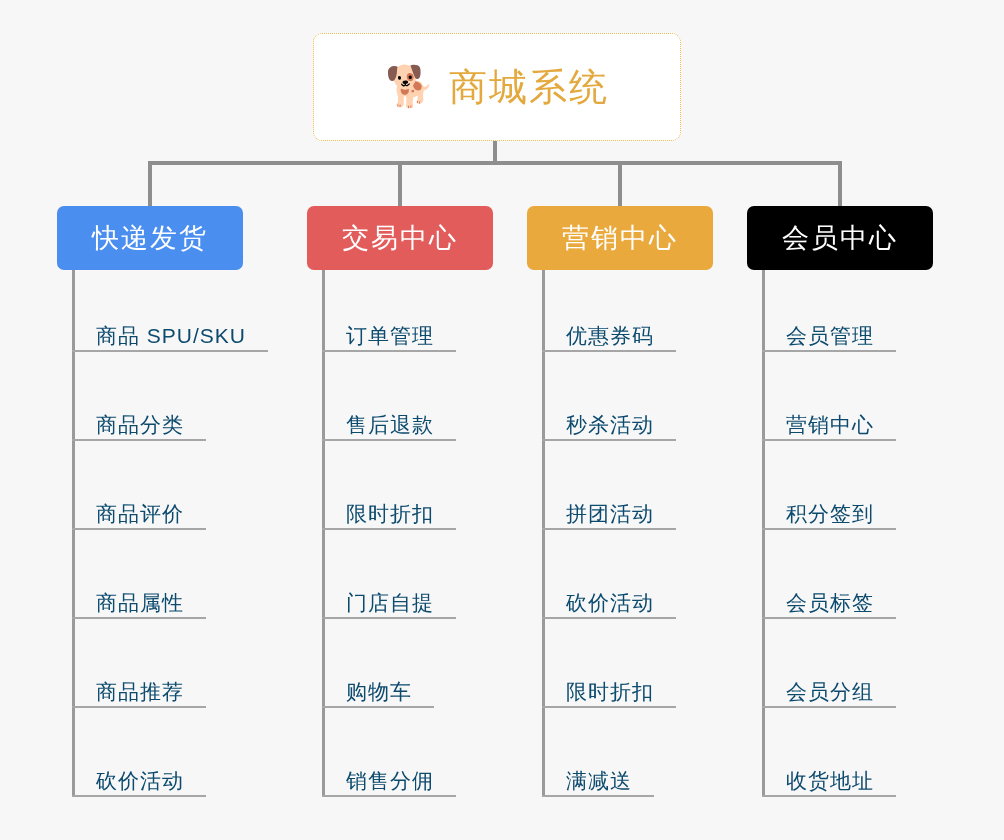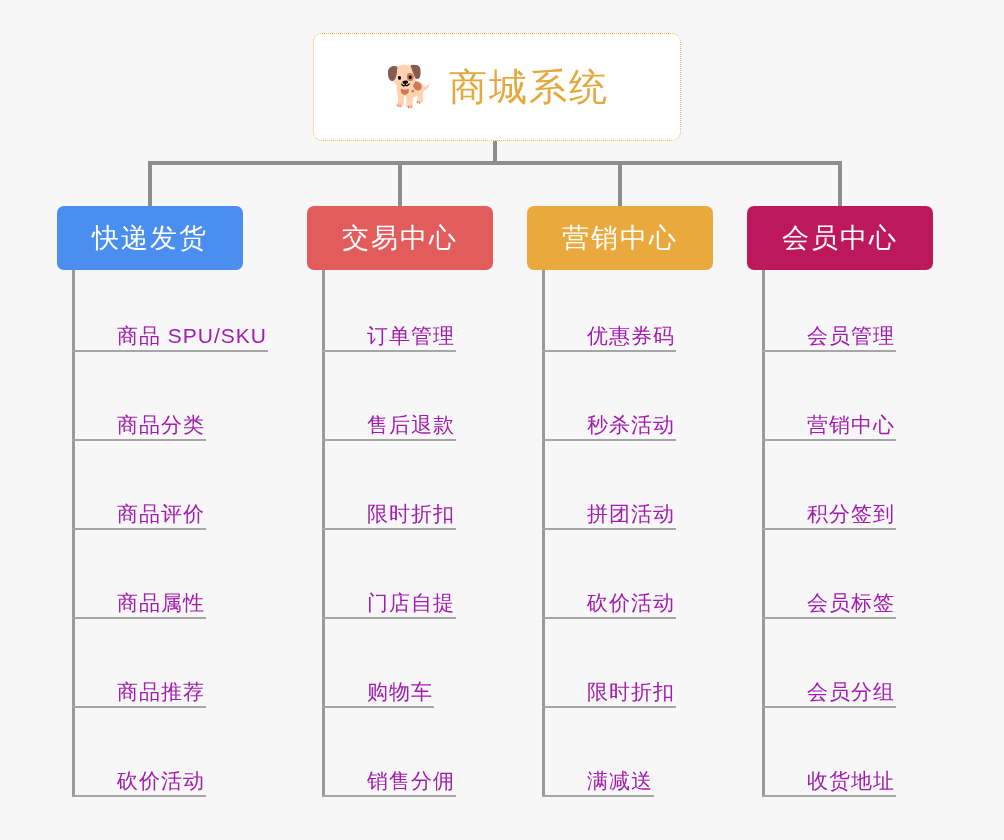--- a/index.html
+++ b/index.html
@@ -107,24 +107,24 @@
     width: 3px;
     background: #9a9a9a;
   }
   .leaf {
     position: absolute;
     left: 0;
     height: 70px;
   }
   .leaf-label {
     position: absolute;
-    left: 45px;
+    left: 24px;
     bottom: 6px;
     font-size: 21px;
-    color: #a21caf;
+    color: #0c4a6e;
     letter-spacing: 1px;
     white-space: nowrap;
     line-height: 1;
   }
   .leaf-rule {
     position: absolute;
     left: 0;
     bottom: 0;
     height: 2px;
     background: #a6a6a6;
@@ -233,21 +233,21 @@
         </div>
         <div class="leaf" style="top: 368px;">
           <span class="leaf-label">限时折扣</span>
           <div class="leaf-rule" style="width: 134px;"></div>
         </div>
         <div class="leaf" style="top: 457px;">
           <span class="leaf-label">满减送</span>
           <div class="leaf-rule" style="width: 112px;"></div>
         </div>
       </div>
-      <div class="cat-box" style="left: 747px; background: #be185d;">
+      <div class="cat-box" style="left: 747px; background: #000000;">
         <span class="cat-label">会员中心</span>
       </div>
       <div class="column" style="left: 762px;">
         <div class="spine" style="height: 527px;"></div>
         <div class="leaf" style="top: 12px;">
           <span class="leaf-label">会员管理</span>
           <div class="leaf-rule" style="width: 134px;"></div>
         </div>
         <div class="leaf" style="top: 101px;">
           <span class="leaf-label">营销中心</span>

